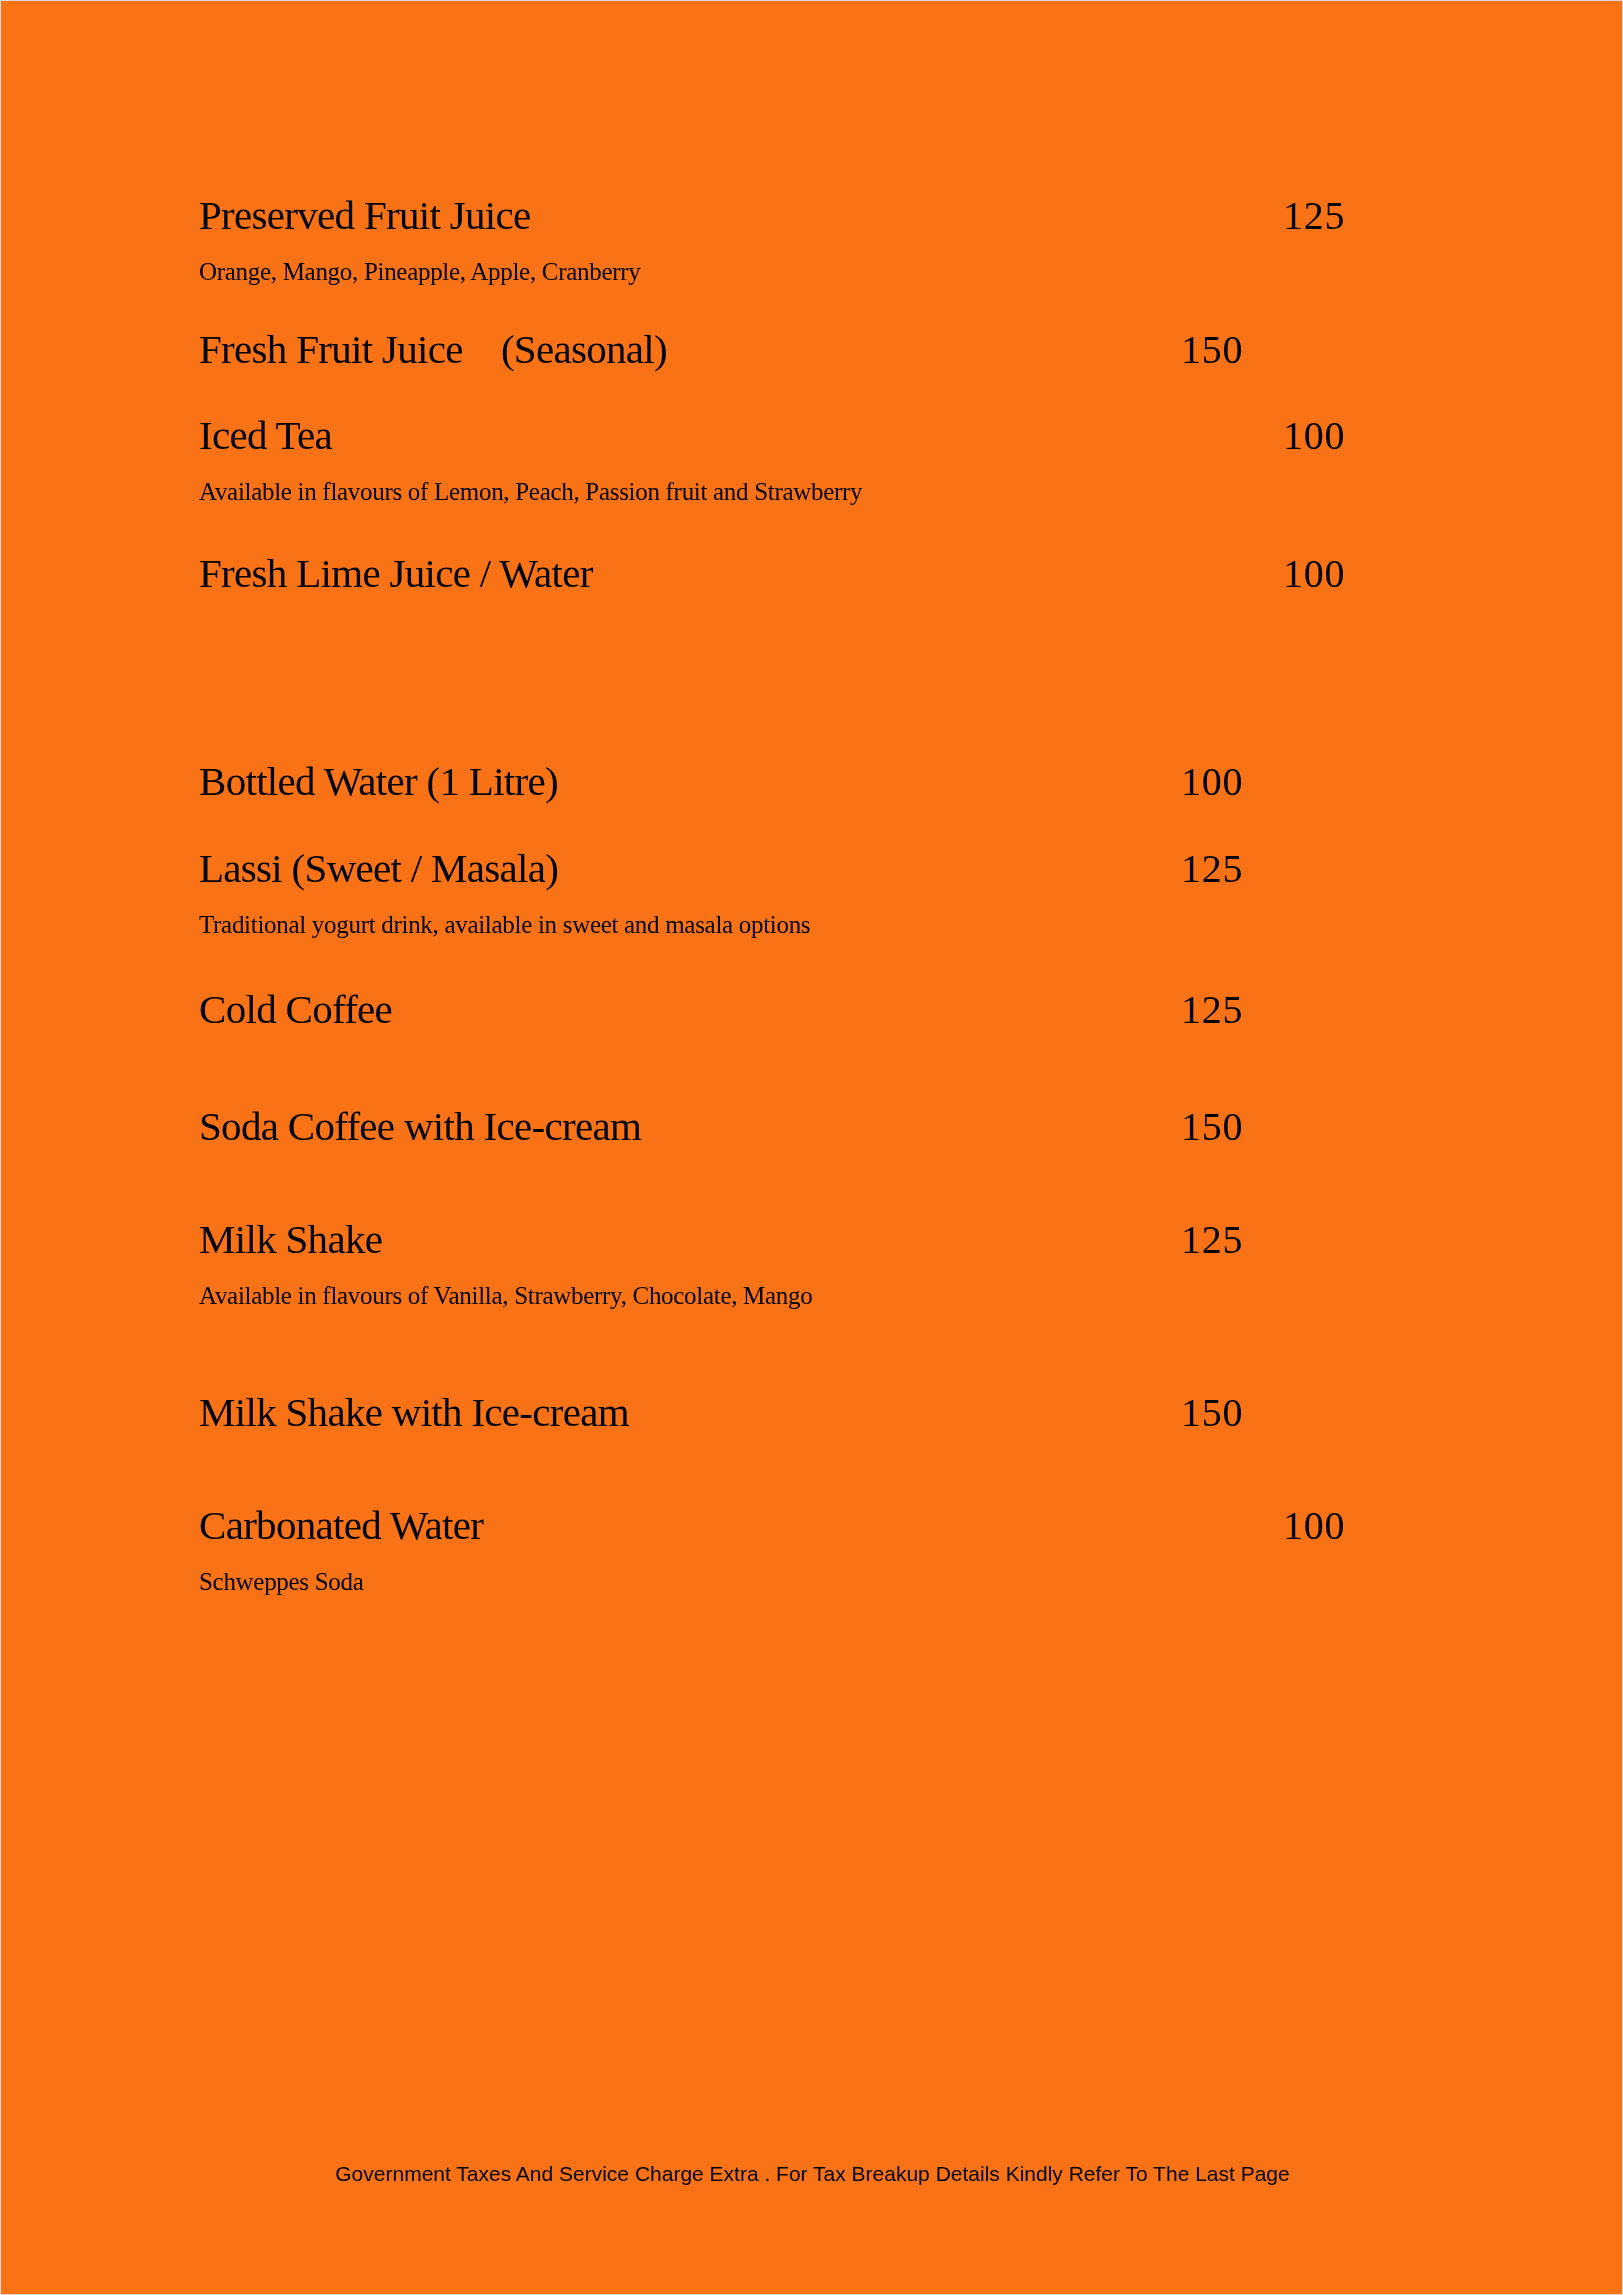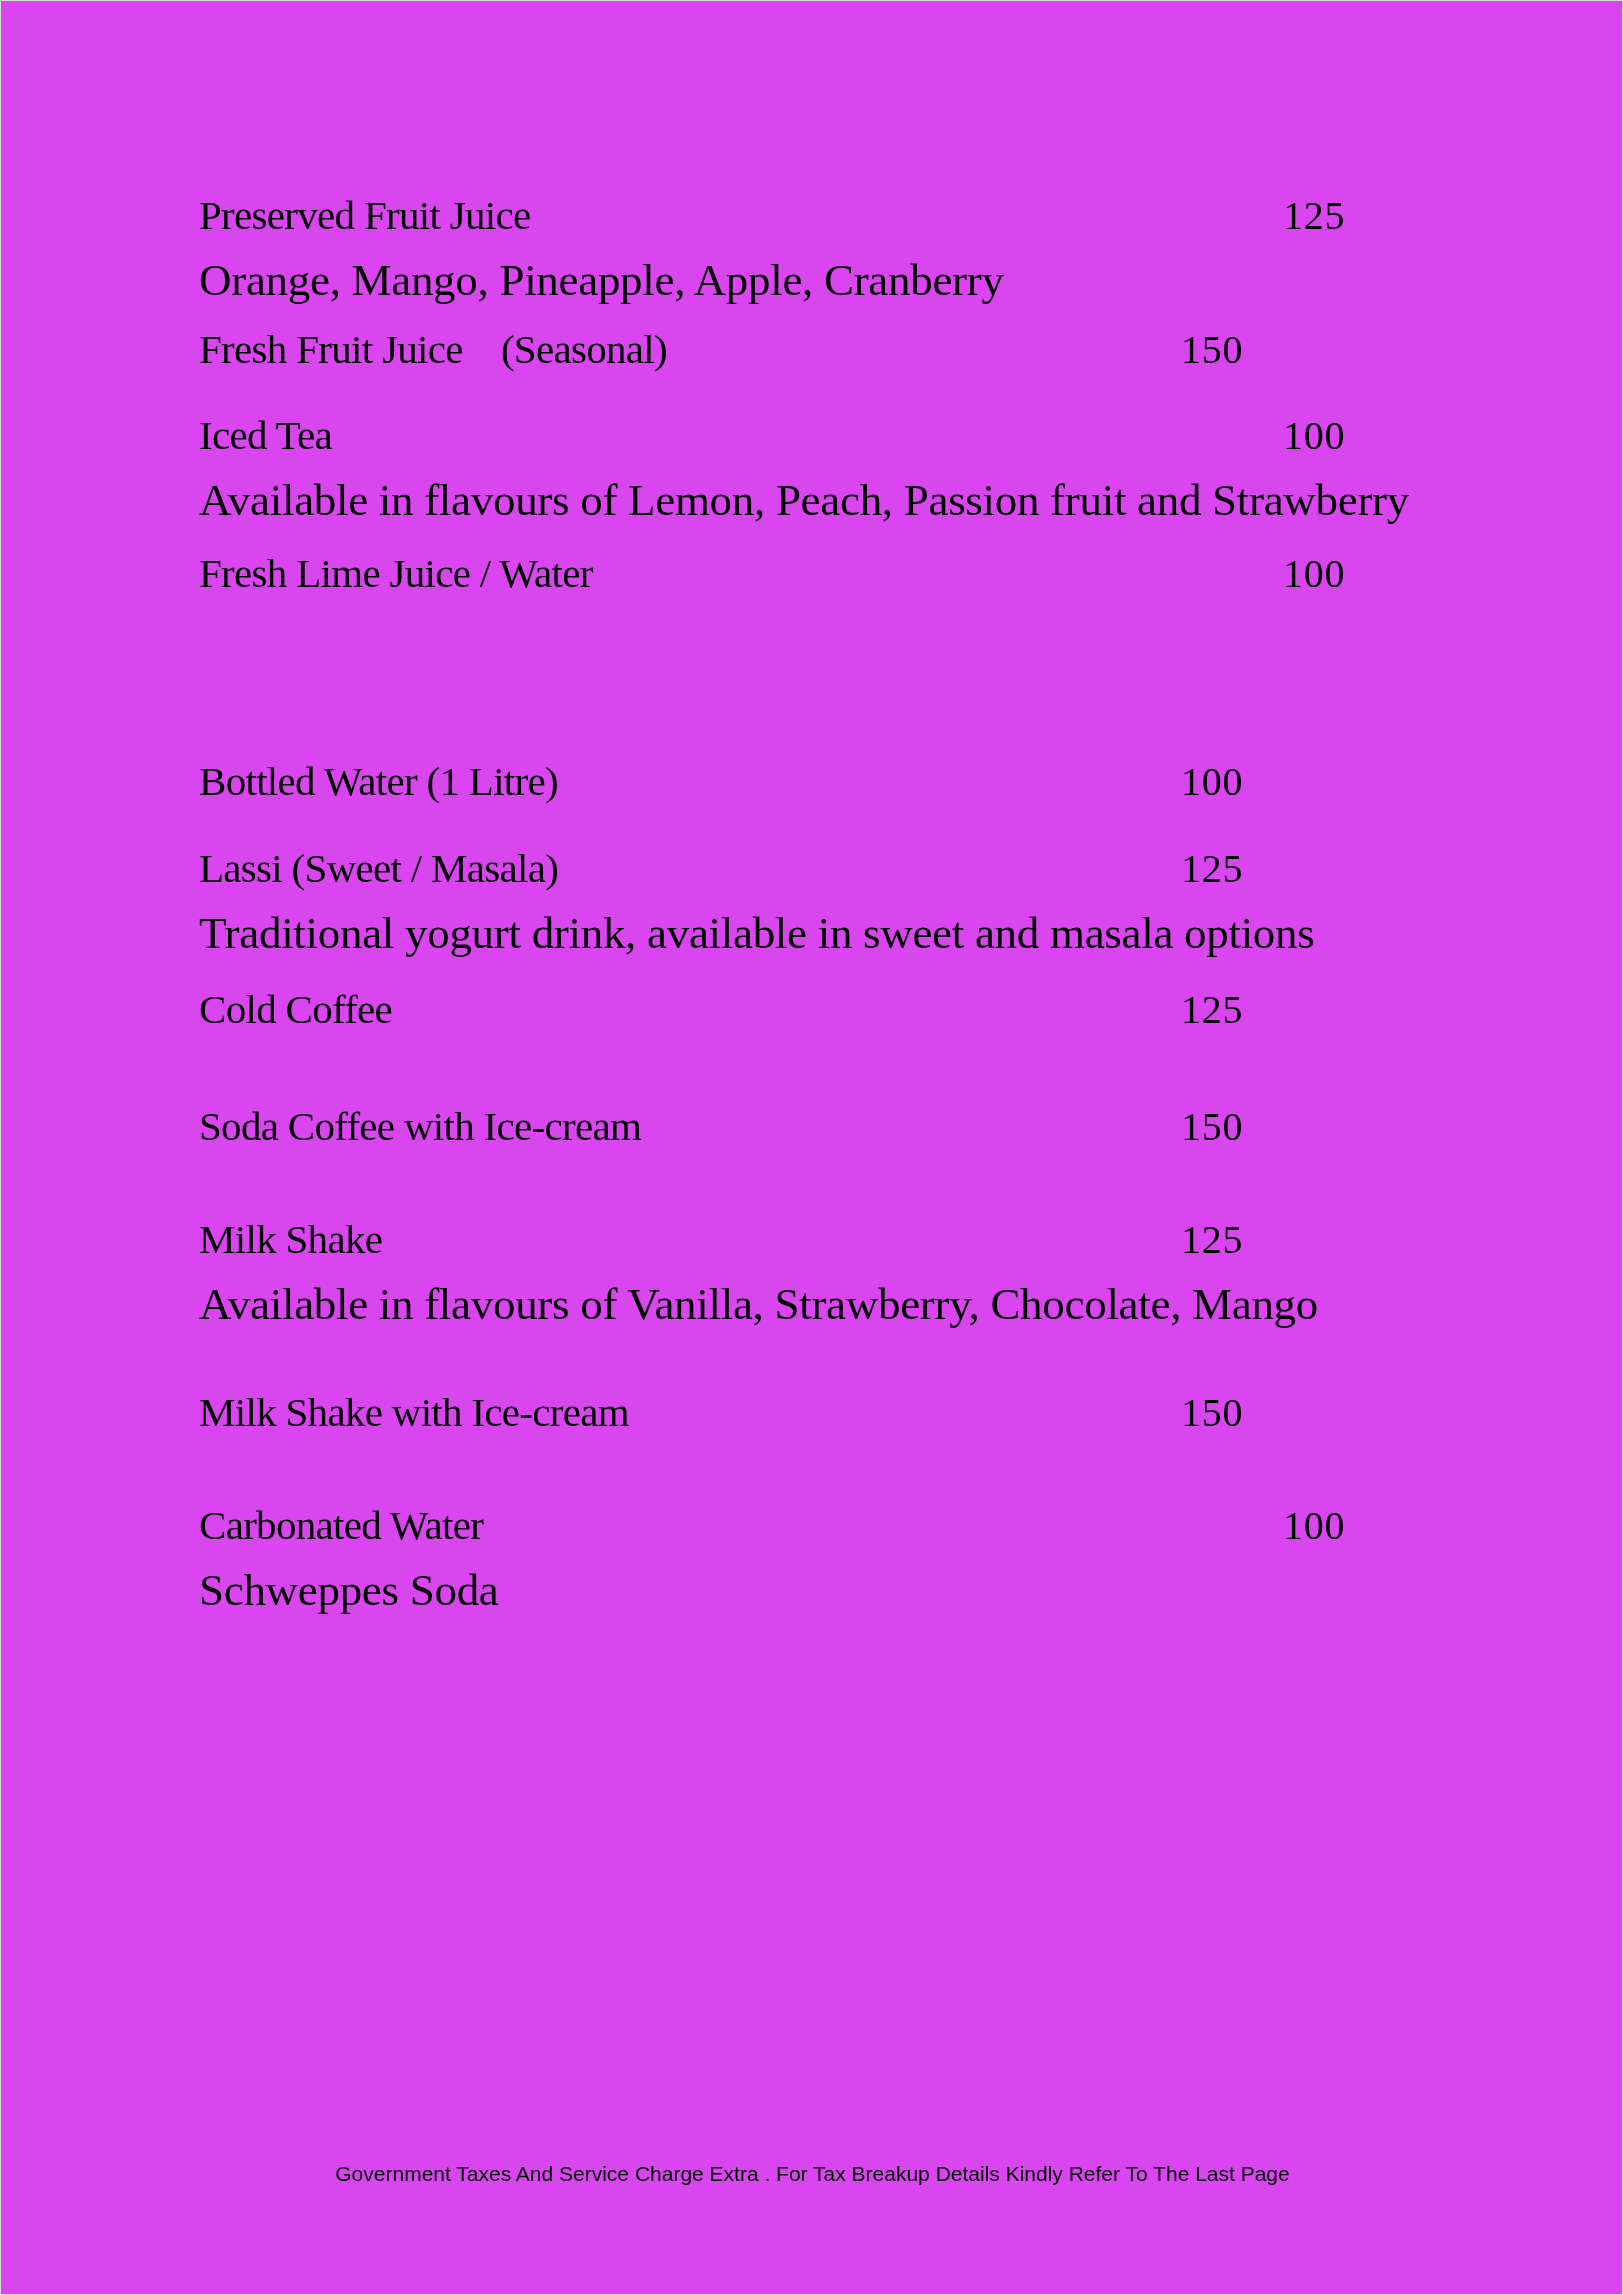--- a/index.html
+++ b/index.html
@@ -1,20 +1,20 @@
 <!DOCTYPE html>
 <html style="font-size:10.5px"><head>
 <meta charset="utf-8">
 <style>
   html, body { margin: 0; padding: 0; background: #888; }
   .page {
     position: relative;
     width: 1623px;
     height: 2295px;
-    background: #d946ef;
+    background: #f97316;
     border: 0.7px solid #d9d9d9;
     box-sizing: border-box;
     font-family: "Liberation Serif", serif;
     color: #000000;
     overflow: hidden;
   }
   .item {
     position: absolute;
     left: 198px;
     width: 1227px;
@@ -29,22 +29,22 @@
   .pr {
     position: absolute;
     top: 0;
     font-size: 40px;
     line-height: 41px;
     letter-spacing: 0.7px;
   }
   .pr.near { left: 982px; }
   .pr.far  { left: 1084px; }
   .ds {
-    margin-top: 19px;
-    font-size: 45px;
+    margin-top: 11px;
+    font-size: 25px;
     line-height: 50px;
     letter-spacing: -0.3px;
     white-space: pre-line;
   }
   .ds:empty { display: none; }
   .footer {
     position: absolute;
     left: 198px;
     top: 2158px;
     width: 1227px;

